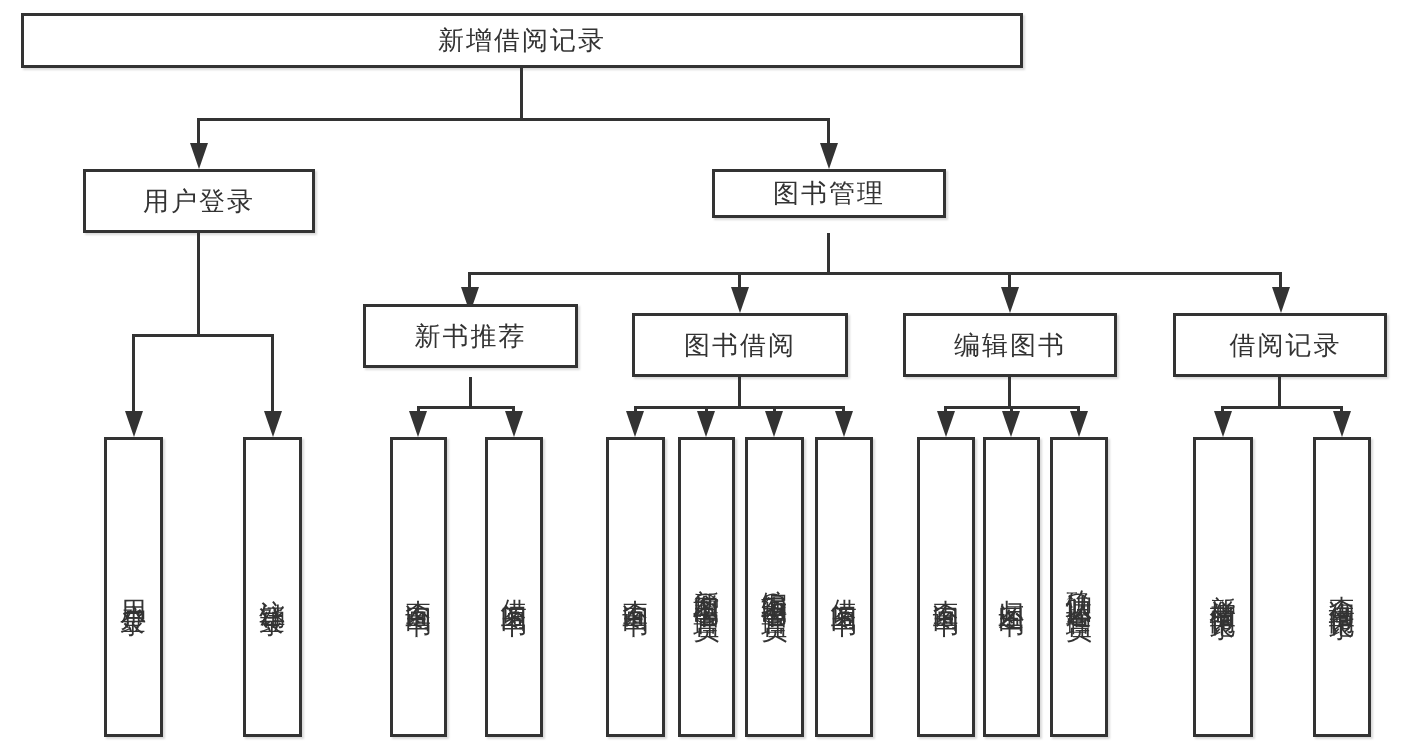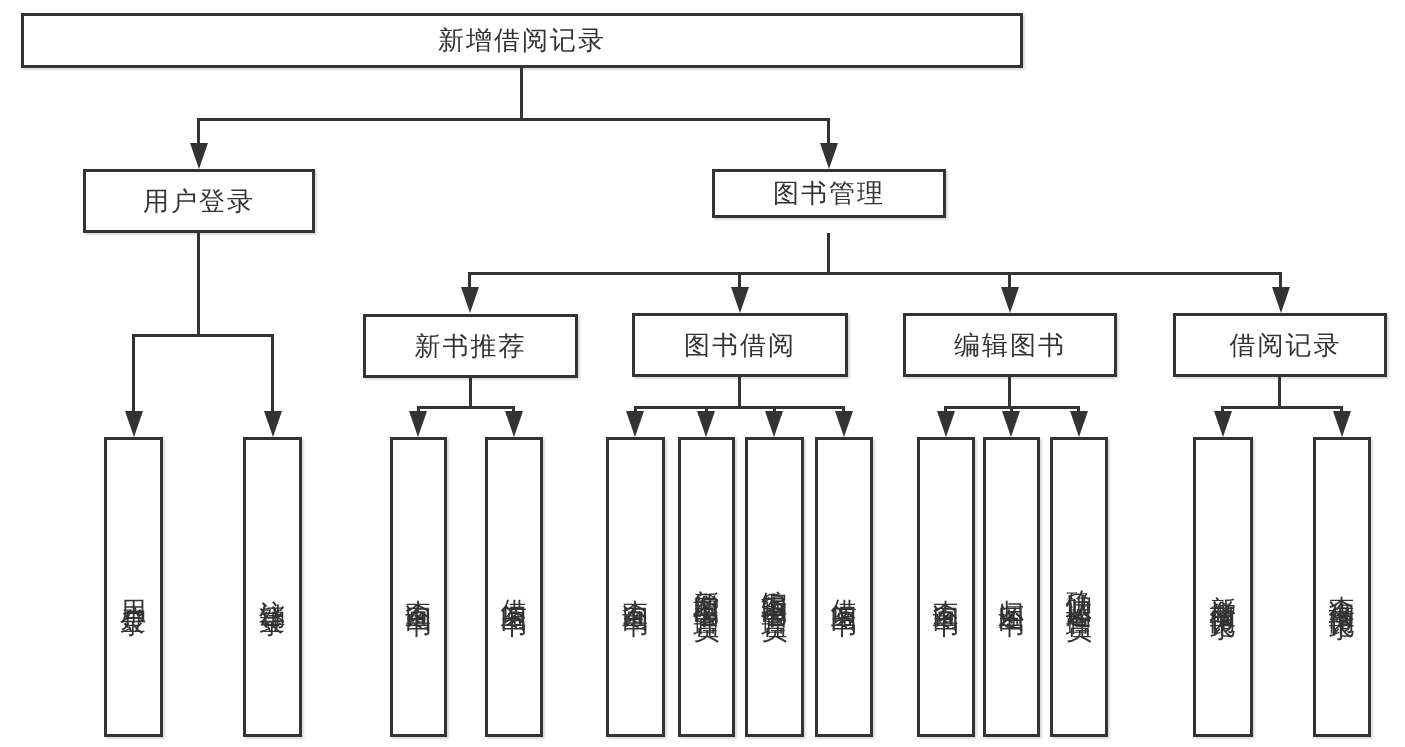--- a/index.html
+++ b/index.html
@@ -97,21 +97,21 @@
   <div class="line" style="left:468px; top:272px; width:814px; height:3px;"></div>
   <div class="line" style="left:468px; top:272px; width:3px; height:17px;"></div>
   <div class="line" style="left:738px; top:272px; width:3px; height:17px;"></div>
   <div class="line" style="left:1008px; top:272px; width:3px; height:17px;"></div>
   <div class="line" style="left:1279px; top:272px; width:3px; height:17px;"></div>
   <div class="arr" style="left:461px; top:287px;"></div>
   <div class="arr" style="left:731px; top:287px;"></div>
   <div class="arr" style="left:1001px; top:287px;"></div>
   <div class="arr" style="left:1272px; top:287px;"></div>
 
-  <div class="box" style="left:363px; top:314px; width:215px; height:64px;">
+  <div class="box" style="left:363px; top:304px; width:215px; height:64px;">
     <span>新书推荐</span>
   </div>
   <div class="box" style="left:632px; top:313px; width:216px; height:64px;">
     <span>图书借阅</span>
   </div>
   <div class="box" style="left:903px; top:313px; width:214px; height:64px;">
     <span>编辑图书</span>
   </div>
   <div class="box" style="left:1173px; top:313px; width:214px; height:64px;padding-left:11px;">
     <span>借阅记录</span>

